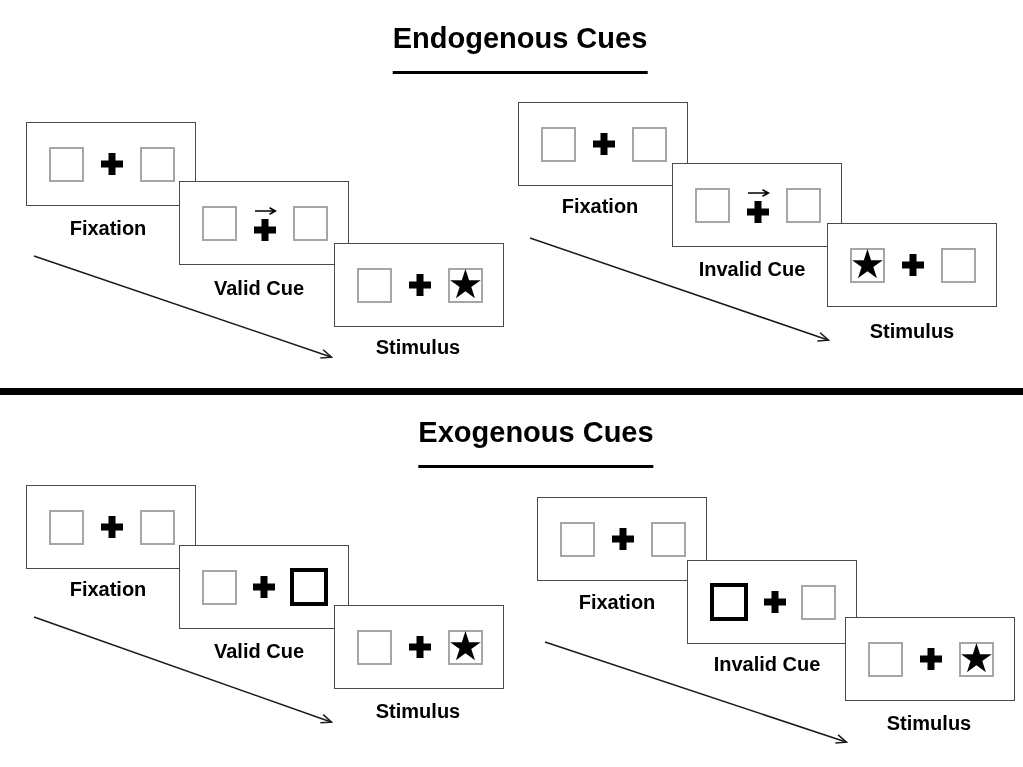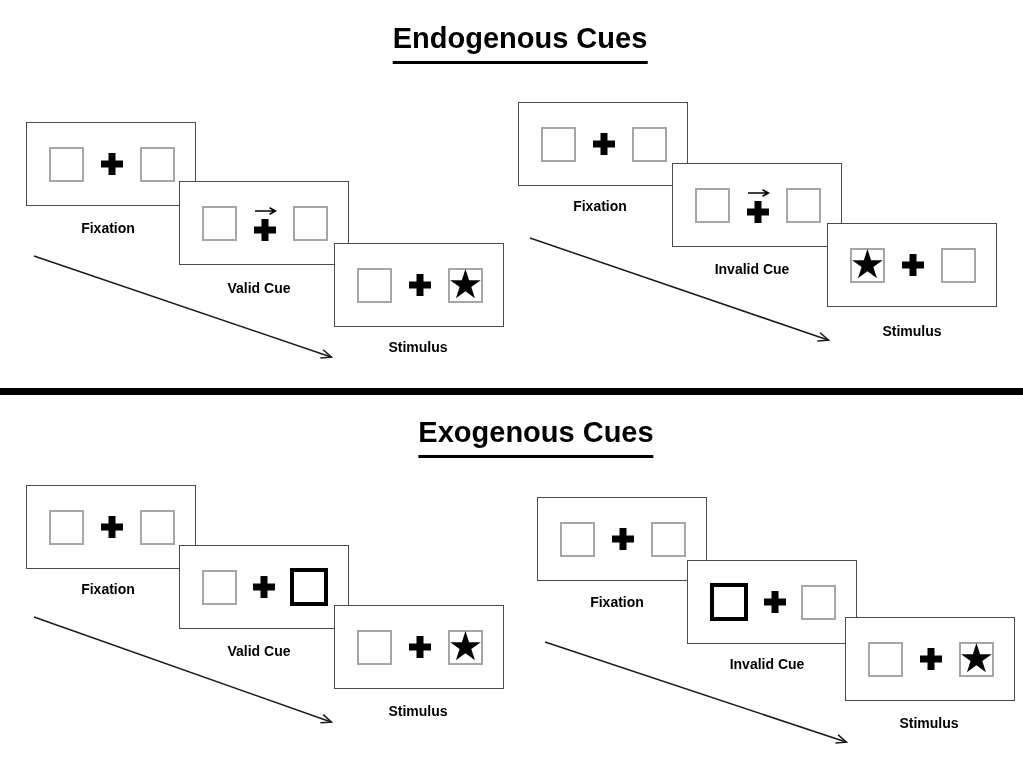--- a/index.html
+++ b/index.html
@@ -3,21 +3,21 @@
 <meta charset="utf-8">
 <style>
   html,body{margin:0;padding:0;background:#fff;}
   .stage{
     position:relative;width:1023px;height:767px;background:#ffffff;overflow:hidden;
     font-family:"Liberation Sans","DejaVu Sans",sans-serif;color:#000;
   }
   .section-title{
     position:absolute;transform:translateX(-50%);
     font-size:29px;font-weight:bold;white-space:nowrap;
-    border-bottom:3px solid #000;padding-bottom:6px;line-height:1.15;text-align:center;
+    border-bottom:3px solid #000;padding-bottom:16px;line-height:1.15;text-align:center;
   }
   .t-endo{left:520px;top:22px;}
   .t-exo{left:518px;top:416px;margin-left:18px;}
   .divider{position:absolute;left:0;top:388px;width:1023px;height:7px;background:#000;}
   .arrows-overlay{position:absolute;left:0;top:0;pointer-events:none;}
   .arrows-overlay line{stroke:#1a1a1a;stroke-width:1.5;}
   .card{
     position:absolute;width:170px;height:84px;background:#fff;
     border:1px solid #4a4a4a;box-sizing:border-box;
     display:flex;align-items:center;justify-content:space-between;
@@ -31,21 +31,21 @@
   .sq.thick{border:4px solid #000;width:38px;height:38px;}
   .center{display:flex;flex-direction:column;align-items:center;gap:3px;flex:0 0 auto;}
   .cross{display:block;}
   .cue-arrow{display:block;}
   .star{
     font-family:"DejaVu Sans",sans-serif;font-size:40px;line-height:30px;
     color:#000;transform:translateY(-1px);
   }
   .card-label{
     position:absolute;transform:translateX(-50%);
-    font-size:14px;font-weight:bold;white-space:nowrap;line-height:20px;
+    font-size:20px;font-weight:bold;white-space:nowrap;line-height:20px;
   }
   
   .tl1{left:26px;top:122px;}  .tl1l{left:108px;top:218px;}
   .tl2{left:179px;top:181px;} .tl2l{left:259px;top:278px;}
   .tl3{left:334px;top:243px;} .tl3l{left:418px;top:337px;}
   
   .tr1{left:518px;top:102px;} .tr1l{left:600px;top:196px;}
   .tr2{left:672px;top:163px;} .tr2l{left:752px;top:259px;}
   .tr3{left:827px;top:223px;} .tr3l{left:912px;top:321px;}
   

